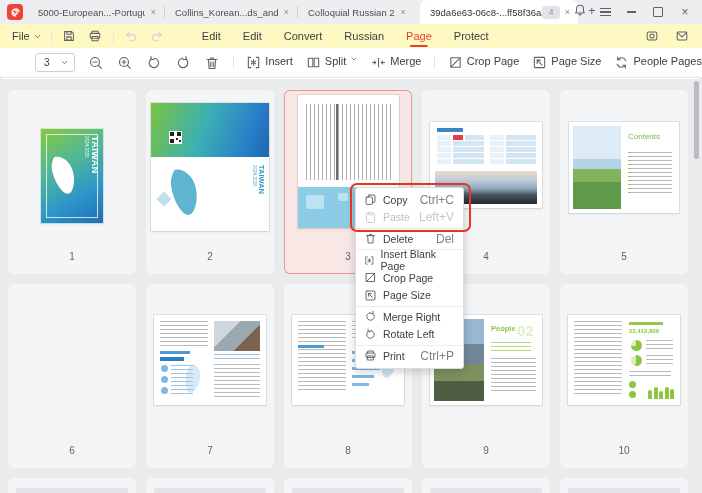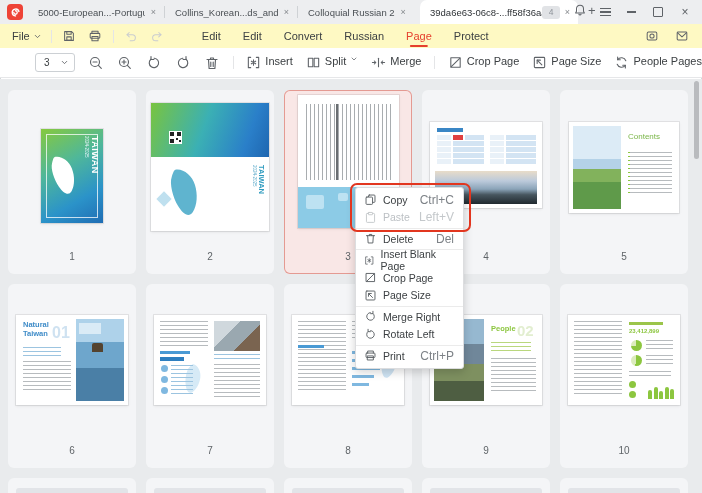--- a/index.html
+++ b/index.html
@@ -429,32 +429,20 @@
         <div class="pg p5">
           <div class="photo"></div>
           <div class="abs" style="left:59px;top:10px;font-size:8px;font-weight:normal;color:#7ab648">Contents</div>
           <div class="abs tl" style="left:59px;top:30px;width:44px;height:44px"></div>
           <div class="abs" style="left:59px;top:30px;width:2px;height:44px;background:repeating-linear-gradient(180deg,#8cc63f 0 1px,transparent 1px 4px)"></div>
         </div>
         <div class="pnum">5</div>
       </div>
 
       <div class="cell">
-        <div class="pg row2 p6">
-          <div class="abs" style="left:7px;top:6px;font-size:7.5px;font-weight:bold;color:#3f8cc8;line-height:1.15">
-            <div>Natural</div>
-            <div>Taiwan</div>
-          </div>
-          <div class="abs" style="left:36px;top:9px;font-size:16px;font-weight:bold;color:#cfe2f1">01</div>
-          <div class="abs tlb" style="left:7px;top:32px;width:38px;height:9px"></div>
-          <div class="abs tl" style="left:7px;top:46px;width:48px;height:30px"></div>
-          <div class="photo"></div>
-          <div class="abs" style="left:63px;top:8px;width:22px;height:11px;background:rgba(255,255,255,.55)"></div>
-          <div class="pav"></div>
-        </div>
         <div class="pnum">6</div>
       </div>
 
       <div class="cell">
         <div class="pg row2 p7">
           <div class="abs tl" style="left:6px;top:6px;width:48px;height:26px"></div>
           <div class="abs" style="left:6px;top:36px;width:30px;height:3px;background:#4a9ad4"></div>
           <div class="abs" style="left:6px;top:42px;width:24px;height:4px;background:#2e7fc0"></div>
           <svg class="abs" style="left:28px;top:48px" width="22" height="32" viewBox="0 0 15 20">
             <path fill="#d6eaf6" d="M8 0C11 1 13 5 12.5 9 12 13 10 17 7 19 4.5 20.5 3 18 2.5 14 2 10 3 4 5 2 6 1 7 -.5 8 0Z"></path>

